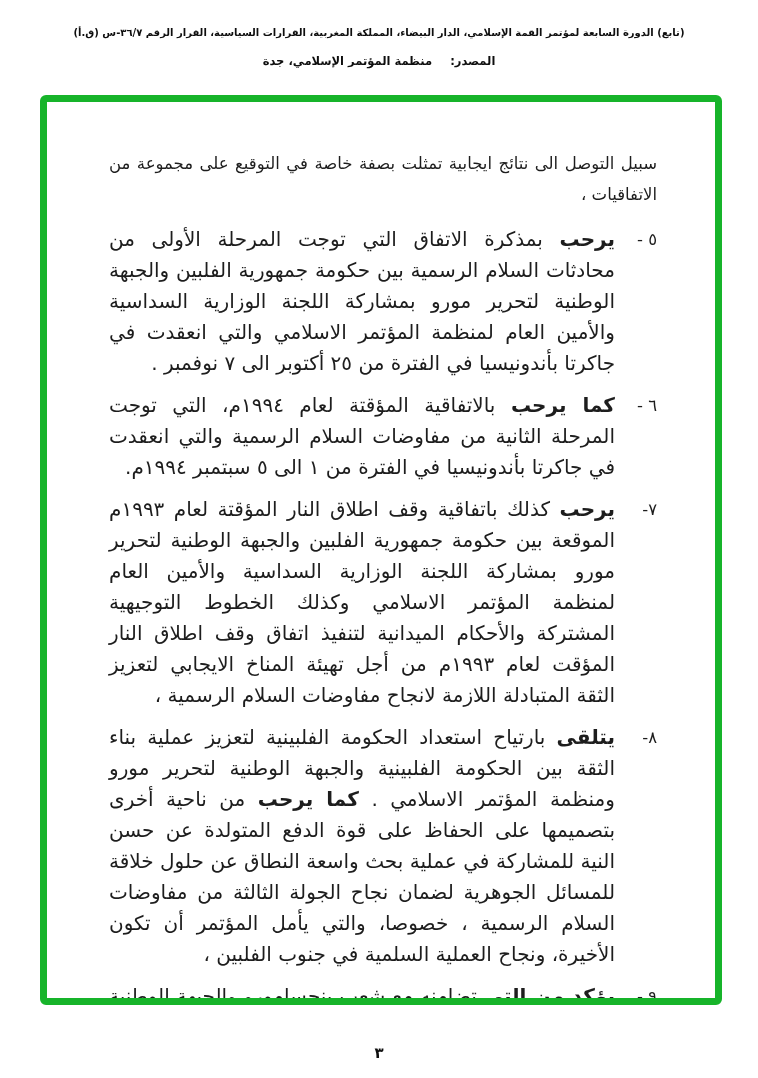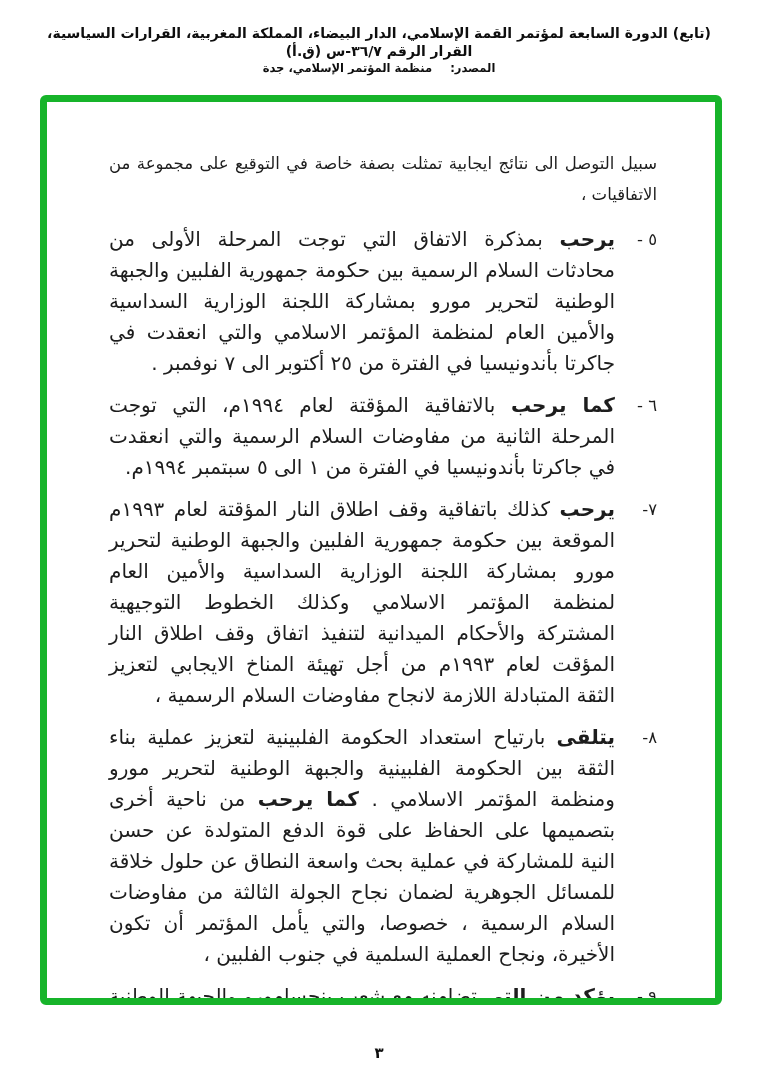--- a/index.html
+++ b/index.html
@@ -14,22 +14,22 @@
     position:relative;
     overflow:hidden;
   }
   .page{position:relative;width:758px;height:1078px;direction:rtl;}
 
   
   .hdr{
     position:absolute;top:24px;left:0;right:0;
     text-align:center;font-weight:bold;color:#0e0e0e;
   }
-  .hdr-l1{font-size:14px;line-height:18px;padding:0 24px;}
-  .hdr-l2{font-size:11.5px;margin-top:1px;}
+  .hdr-l1{font-size:10px;line-height:18px;padding:0 24px;}
+  .hdr-l2{font-size:11.5px;margin-top:12px;}
   .hdr-l2 .src-label{margin-left:14px;}
 
   
   .frame{
     position:absolute;top:95px;left:40px;
     width:682px;height:910px;
     box-sizing:border-box;
     border:7px solid var(--green);
     border-radius:6px;
     padding:46px 58px 30px 62px;

